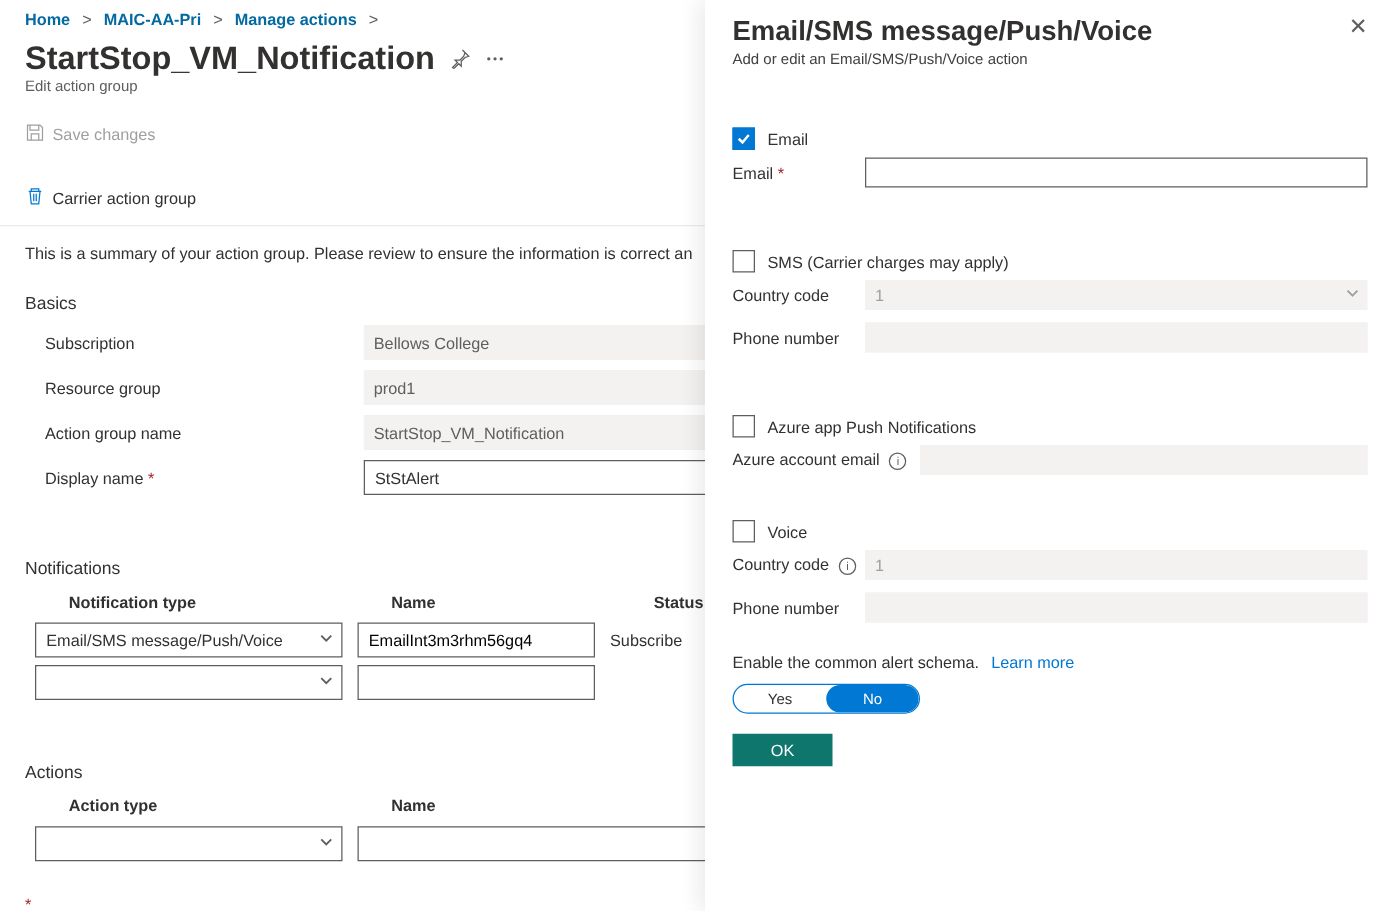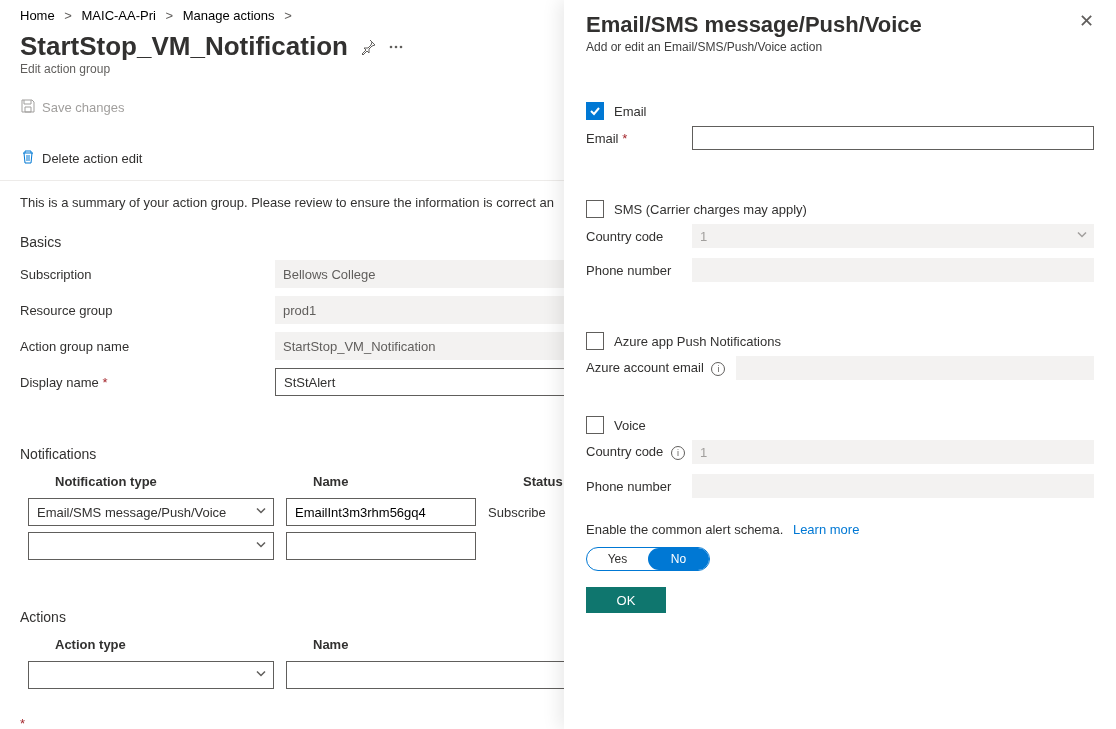--- a/index.html
+++ b/index.html
@@ -13,23 +13,24 @@
     height: 729px;
     overflow: hidden;
     position: relative;
   }
   
   .breadcrumbs {
     padding: 8px 20px 4px 20px;
     font-size: 13px;
   }
   .breadcrumbs a {
-    color: #000000;
+    color: #0369a1;
     text-decoration: none;
     cursor: pointer;
+    font-weight: bold;
   }
   .breadcrumbs .sep {
     color: #605e5c;
     padding: 0 6px;
   }
   .page-header {
     padding: 4px 20px 0 20px;
     display: flex;
     align-items: center;
     gap: 12px;
@@ -75,21 +76,21 @@
     color: #323130;
   }
   .section-title {
     padding: 10px 20px 6px 20px;
     font-size: 14px;
     color: #323130;
   }
   .form-row {
     display: flex;
     align-items: center;
-    padding: 4px 20px;
+    padding: 4px 36px;
   }
   .form-label {
     width: 255px;
     font-size: 13px;
     color: #323130;
   }
   .req { color: #a4262c; }
   .form-field {
     flex: 0 0 290px;
   }
@@ -257,21 +258,21 @@
     font-size: 9px; color: #605e5c;
     margin-left: 4px;
   }
   .schema-row {
     font-size: 13px;
     margin-top: 24px;
     margin-bottom: 10px;
   }
   .schema-row a { color: #0078d4; text-decoration: none; margin-left: 6px; }
   .toggle {
-    width: 124px;
+    width: 150px;
     height: 24px;
     border: 1px solid #0078d4;
     border-radius: 12px;
     display: flex;
     overflow: hidden;
     font-size: 12px;
     cursor: pointer;
   }
   .toggle .opt {
     flex: 1;
@@ -333,21 +334,21 @@
         </svg>
     </span>
     <span>Save changes</span>
   </button>
   <button class="toolbar-btn">
     <span>
       <svg viewBox="0 0 16 16">
           <path d="M3 4h10 M5 4V2h6v2 M4 4l1 10h6l1-10 M7 6v6 M9 6v6" fill="none" stroke="#0078d4" stroke-width="1"></path>
         </svg>
     </span>
-    <span>Delete action edit</span>
+    <span>Carrier action group</span>
   </button>
 </div>
 
 <div class="summary-text">This is a summary of your action group. Please review to ensure the information is correct an</div>
 
 <div class="section-title">Basics</div>
 
 <div class="form-row">
   <div class="form-label">Subscription</div>
   <div class="form-field"><input class="ro-input" readonly="" value="Bellows College" style=""></div>

